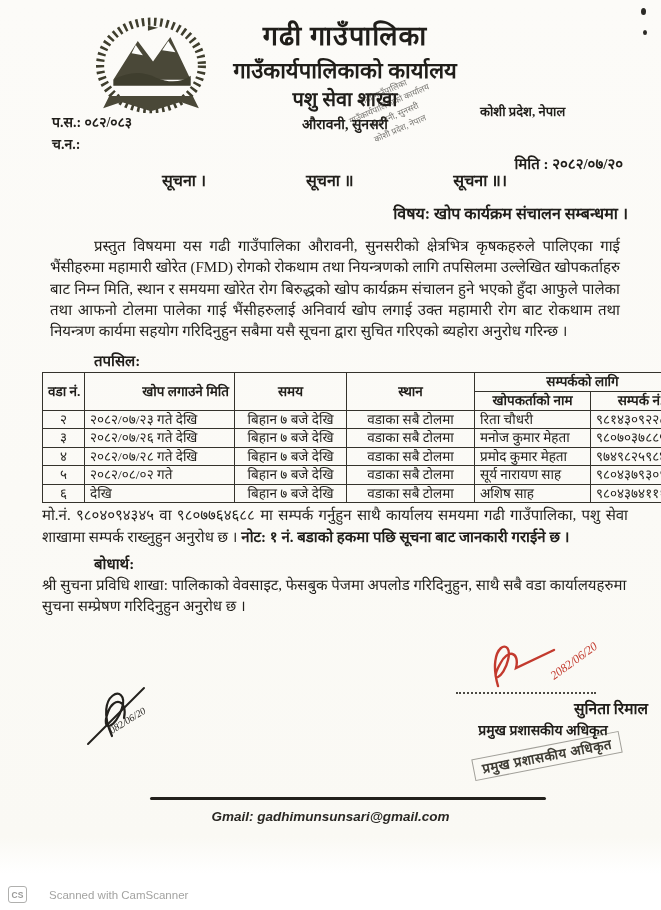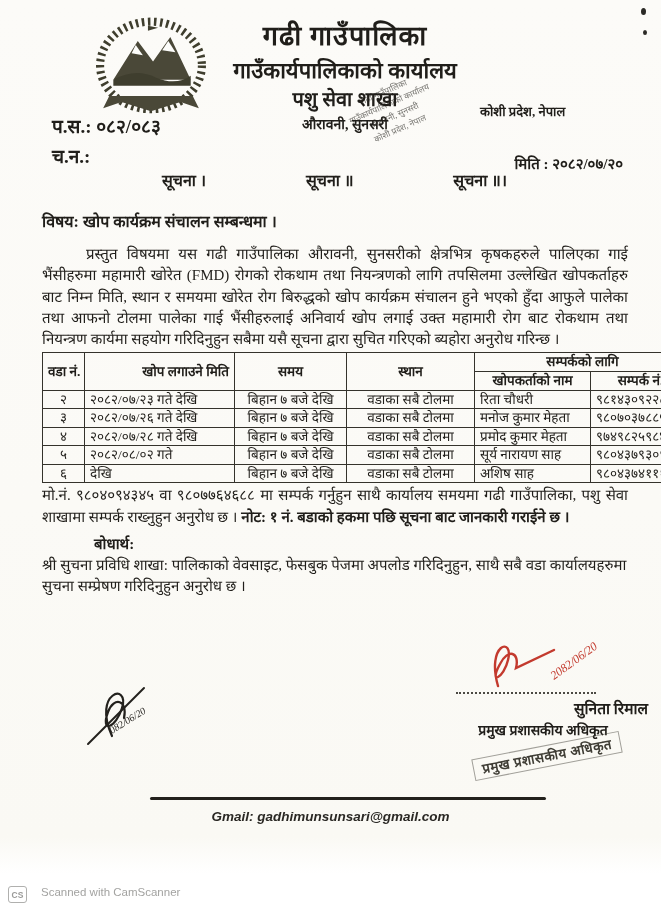--- a/index.html
+++ b/index.html
@@ -10,28 +10,28 @@
   
   .emblem{position:absolute;left:95px;top:14px;width:112px;height:108px;}
   .title-block{position:absolute;left:175px;top:16px;width:340px;text-align:center;z-index:2;}
   .t-muni{font-size:27px;font-weight:bold;letter-spacing:1px;}
   .t-office{font-size:22px;font-weight:bold;margin-top:1px;}
   .t-branch{font-size:20px;font-weight:bold;margin-top:1px;}
   .t-addr{font-size:14px;font-weight:bold;margin-top:2px;}
   .province{position:absolute;left:480px;top:102px;font-size:13px;font-weight:bold;}
   .hstamp{position:absolute;left:322px;top:84px;width:140px;text-align:center;
     transform:rotate(-24deg);color:rgba(98,96,92,.85);font-size:8.5px;line-height:1.55;z-index:1;}
-  .refs{position:absolute;left:52px;top:112px;font-size:19px;font-weight:bold;line-height:1.6;}
+  .refs{position:absolute;left:52px;top:112px;font-size:14px;font-weight:bold;line-height:1.6;}
   .date-line{position:absolute;right:38px;top:153px;font-size:15px;font-weight:bold;}
   .notices{position:absolute;left:162px;top:169px;width:345px;display:flex;justify-content:space-between;
     font-size:16px;font-weight:bold;}
   
   .content{position:absolute;left:42px;top:194px;width:586px;}
-  .subject{text-align:left;font-size:16px;font-weight:bold;margin:16px 0 12px 0;}
-  .bodyp{font-size:15px;line-height:1.42;text-align:justify;text-indent:44px;margin:0;}
+  .subject{text-align:right;font-size:16px;font-weight:bold;margin:8px 0 12px 0;}
+  .bodyp{font-size:15px;line-height:1.42;text-align:justify;text-indent:44px;margin:8px;}
   .h-inline{font-size:15px;font-weight:bold;margin:5px 0 2px 52px;}
   table.sched{width:100%;border-collapse:collapse;table-layout:fixed;margin-top:2px;}
   .sched th,.sched td{border:1.3px solid #35332c;font-size:13.5px;padding:0 5px;line-height:1.3;
     overflow:hidden;white-space:nowrap;}
   .sched th{font-weight:bold;text-align:center;}
   .sched td{text-align:left;}
   .sched td.c{text-align:center;}
   .more{font-size:15px;line-height:1.42;text-align:justify;margin:2px 0 0 0;}
   .bod-item{font-size:15px;line-height:1.42;margin:0;}
   
@@ -41,21 +41,21 @@
   .sig-name{text-align:right;font-size:15.5px;font-weight:bold;margin-top:3px;}
   .sig-desig{text-align:center;font-size:14px;font-weight:bold;margin-top:1px;}
   .sig-stamp{display:inline-block;margin:6px 0 0 34px;transform:rotate(-11deg);
     border:1.5px solid rgba(72,70,62,.5);padding:1px 8px;font-size:13.5px;font-weight:bold;
     color:#3f3d35;letter-spacing:.5px;white-space:nowrap;}
   
   .foot-line{position:absolute;left:150px;top:797px;width:396px;height:3px;background:#23211d;border-radius:2px;}
   .gmail{position:absolute;left:0;top:809px;width:661px;text-align:center;
     font-family:"Liberation Sans","DejaVu Sans",sans-serif;font-style:italic;font-weight:bold;font-size:13.5px;color:#2a2824;}
   .scan-bar{position:absolute;left:0;bottom:0;width:661px;height:30px;background:#ffffff;}
-  .watermark{position:absolute;left:8px;bottom:7px;display:flex;gap:14px;
+  .watermark{position:absolute;left:8px;bottom:7px;display:flex;align-items:center;gap:22px;
     font-family:"Liberation Sans","DejaVu Sans",sans-serif;font-size:11.5px;color:#a3a3a1;}
   .cs-box{width:17px;height:15px;border:1.4px solid #b0b0ae;border-radius:3px;color:#9a9a98;
     font-size:8.5px;font-weight:bold;display:flex;align-items:center;justify-content:center;}
   .dot{position:absolute;background:#2b2a26;border-radius:50%;}
   .sig-date-black{font-size:10px;font-style:italic;}
   .sig-date-red{font-size:12px;font-style:italic;}
 </style>
 </head>
 <body>
 
@@ -97,20 +97,21 @@
   <div class="notices">
     <span>सूचना ।</span>
     <span>सूचना ॥</span>
     <span>सूचना ॥।</span>
   </div>
 
   <div class="content">
     <p class="subject">विषय: खोप कार्यक्रम संचालन सम्बन्धमा ।</p>
     <p class="bodyp">प्रस्तुत विषयमा यस गढी गाउँपालिका औरावनी, सुनसरीको क्षेत्रभित्र कृषकहरुले पालिएका गाई भैंसीहरुमा महामारी खोरेत (FMD) रोगको रोकथाम तथा नियन्त्रणको लागि तपसिलमा उल्लेखित खोपकर्ताहरु बाट निम्न मिति, स्थान र समयमा खोरेत रोग बिरुद्धको खोप कार्यक्रम संचालन हुने भएको हुँदा आफुले पालेका तथा आफनो टोलमा पालेका गाई भैंसीहरुलाई अनिवार्य खोप लगाई उक्त महामारी रोग बाट रोकथाम तथा नियन्त्रण कार्यमा सहयोग गरिदिनुहुन सबैमा यसै सूचना द्वारा सुचित गरिएको ब्यहोरा अनुरोध गरिन्छ ।</p>
 
+    <div class="h-inline">तपसिल:</div>
 
     <table class="sched">
       <colgroup>
         <col style="width:42px">
           <col style="width:150px">
           <col style="width:112px">
         <col style="width:128px">
           <col style="width:116px">
           <col style="width:100px">
       </colgroup>

